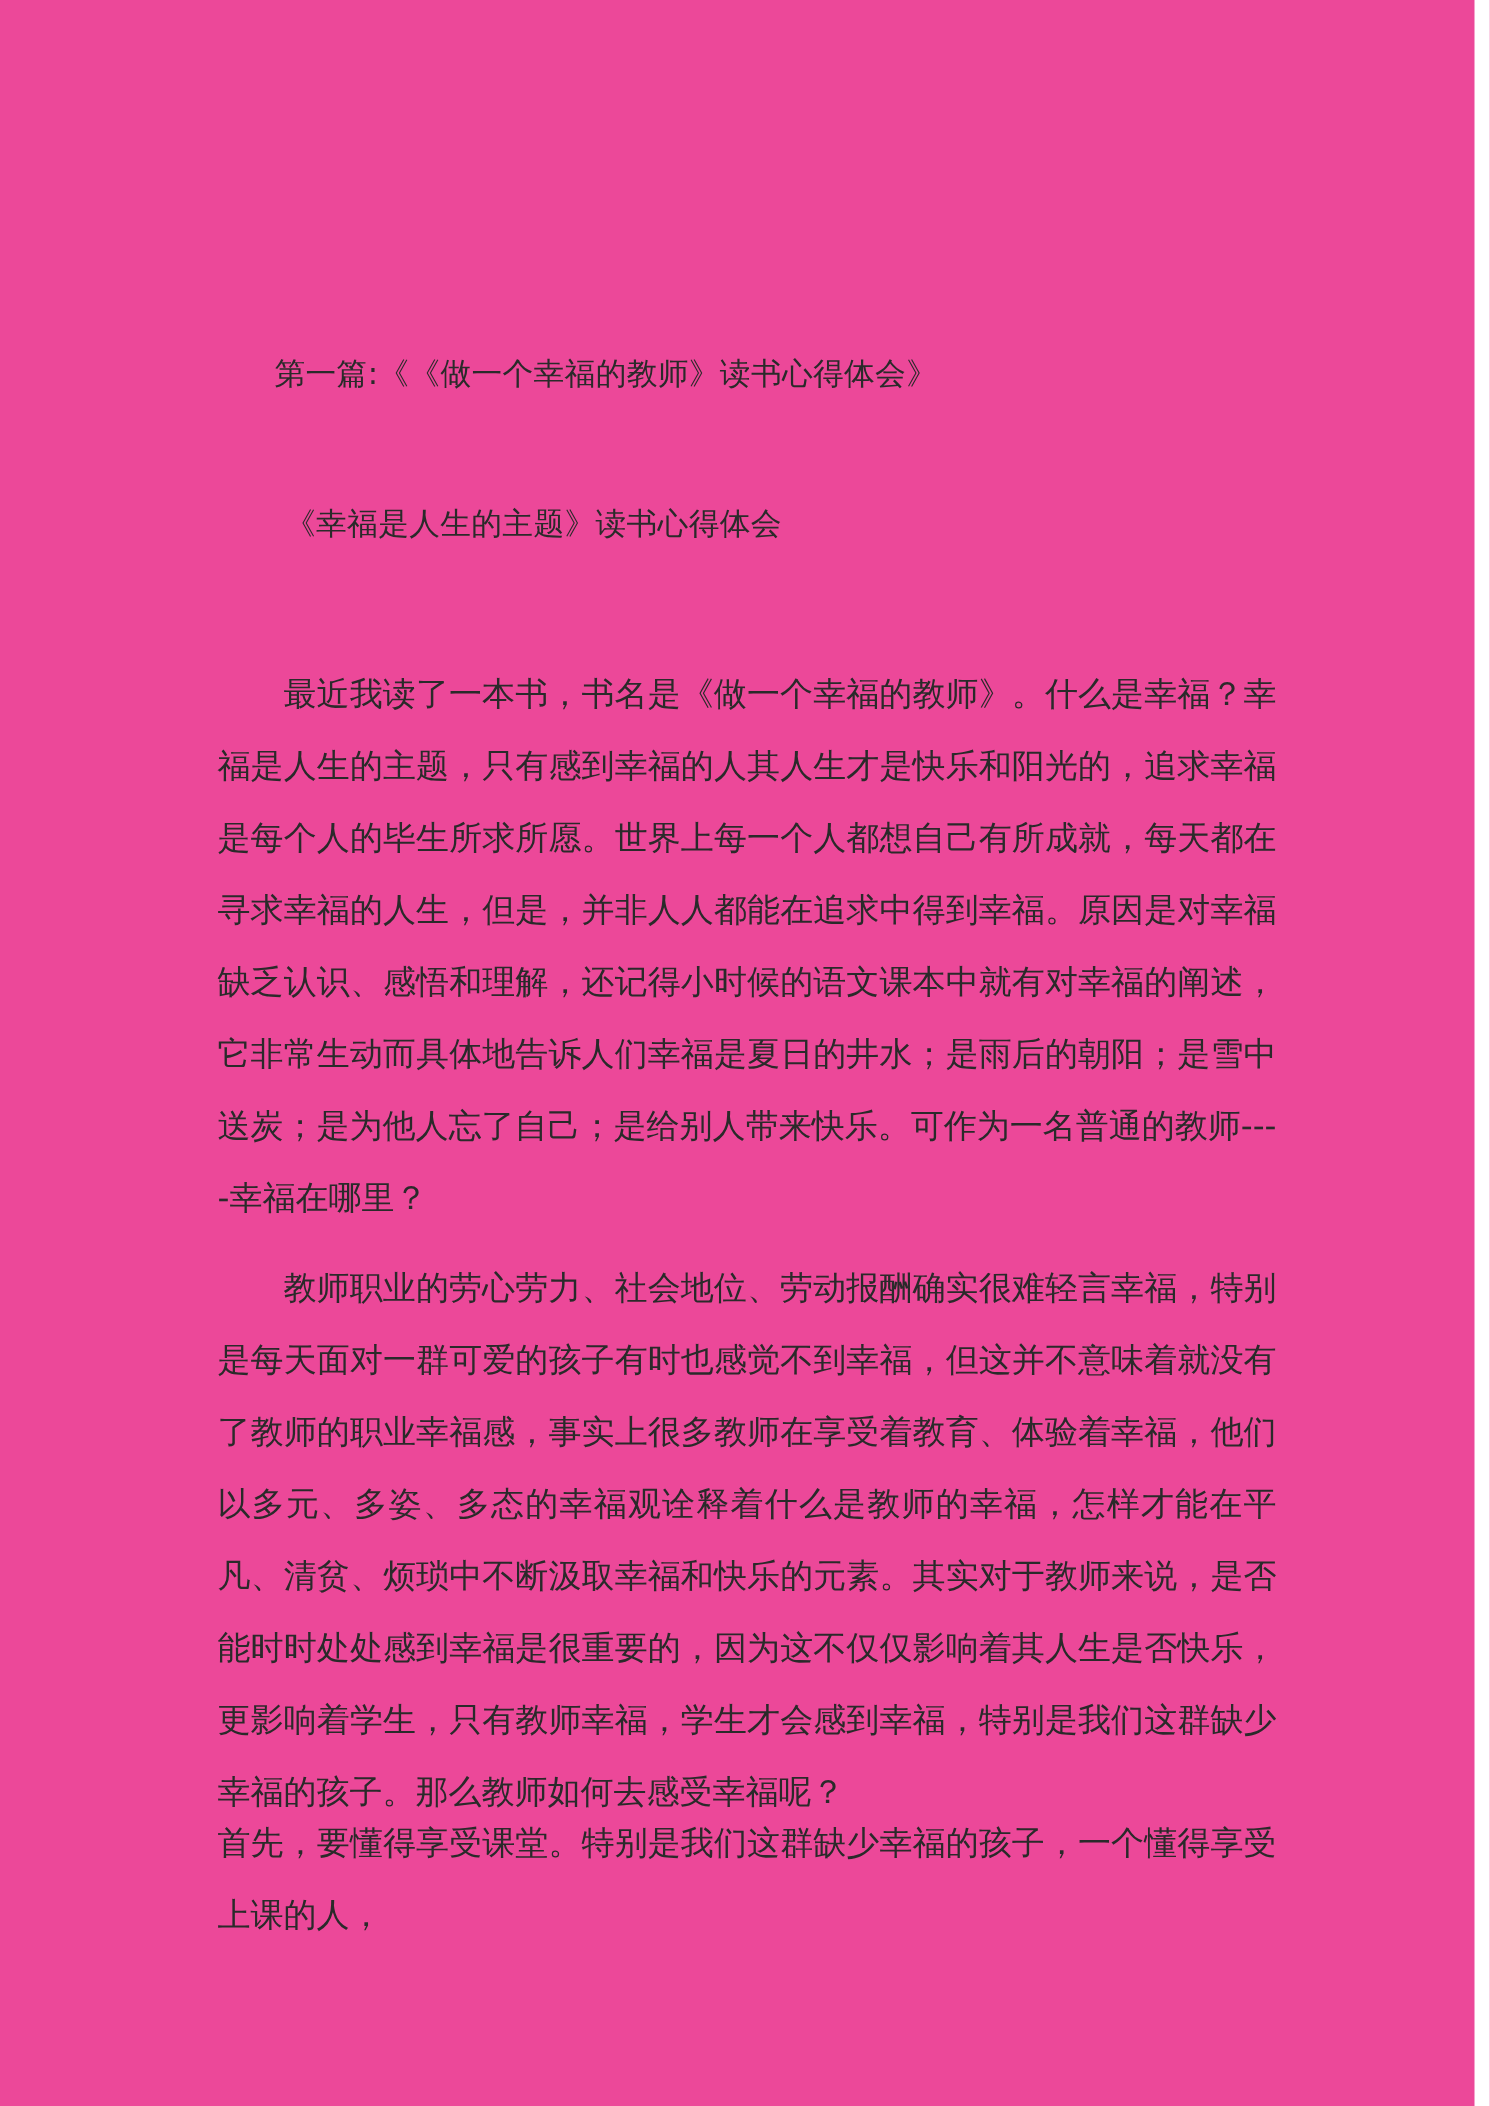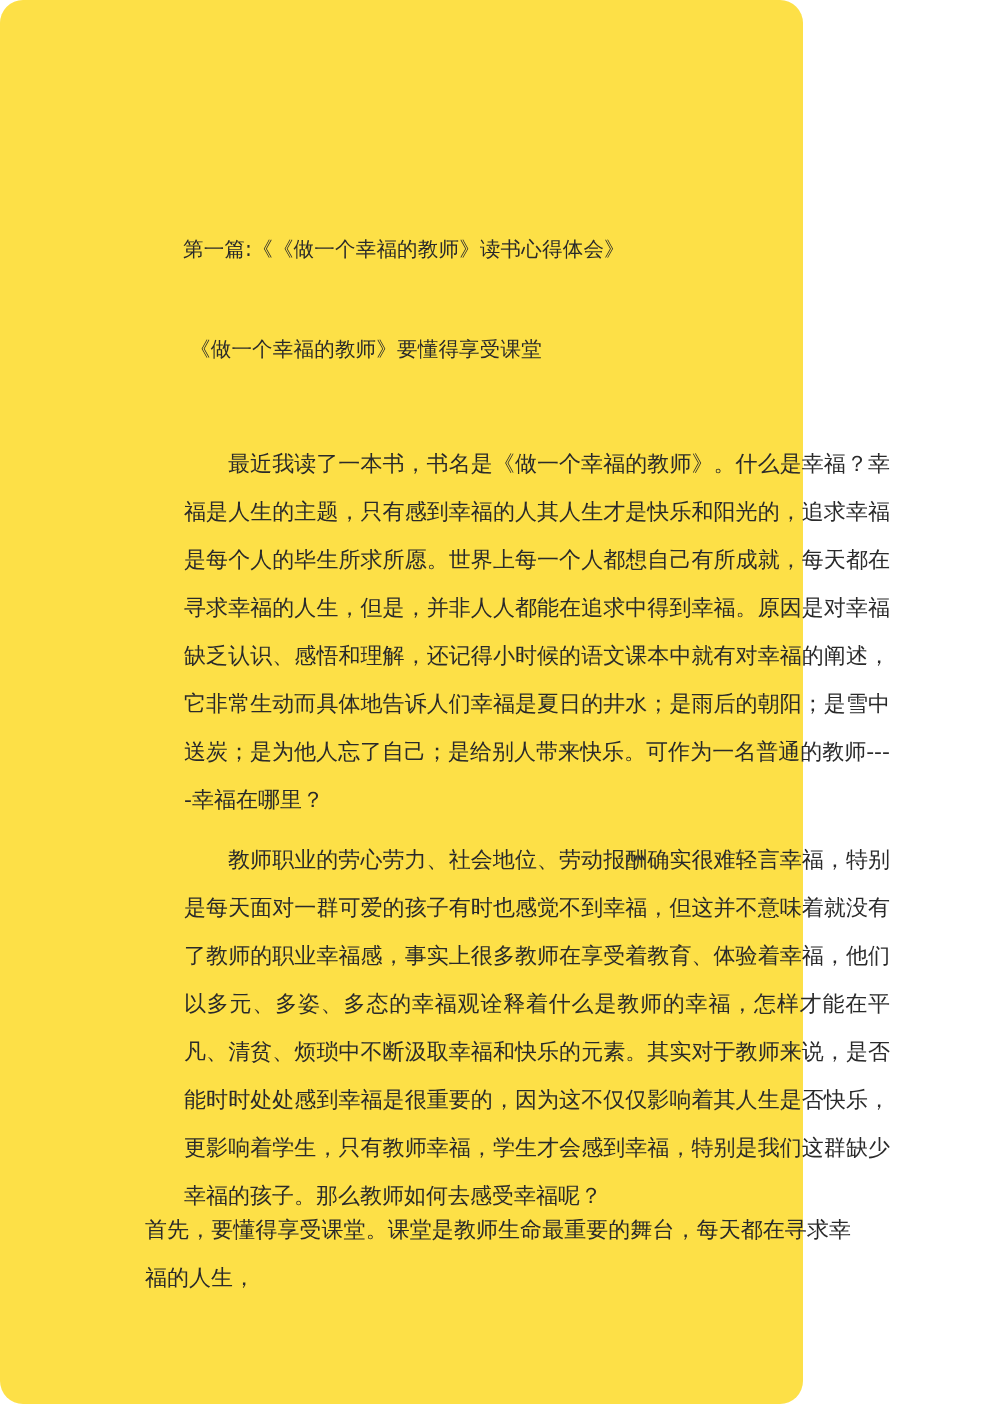--- a/index.html
+++ b/index.html
@@ -11,25 +11,24 @@
     width: 993px;
     height: 1404px;
     overflow: hidden;
     font-family: "DejaVu Sans", "Liberation Sans", sans-serif;
     color: #2a2a2a;
     -webkit-font-smoothing: antialiased;
   }
 
   .page {
     position: relative;
-    width: 803px;
+    width: 983px;
     height: 1404px;
-    background: #fde047;
+    background: #ec4899;
     box-sizing: border-box;
-    border-radius: 23px;
   }
 
   .content {
     position: absolute;
     left: 145px;
     top: 0;
     width: 706px;
   }
 
   
@@ -62,36 +61,35 @@
     text-align: justify;
     text-justify: inter-ideograph;
     text-align-last: left;
     letter-spacing: 0px;
     color: #2a2a2a;
     margin: 0;
     word-break: break-all;
   }
   .para.indent {
     text-indent: 44px;
-    margin-left: 39px;
   }
   .para-1 { top: 440px; }
   .para-2 { top: 836px; }
   .para-3 { top: 1206px; }
 </style>
 </head>
 <body>
 
 <div class="page">
   <div class="content">
 
     <div class="doc-heading heading-series">第一篇:《《做一个幸福的教师》读书心得体会》</div>
 
-    <div class="doc-heading heading-title">《做一个幸福的教师》要懂得享受课堂</div>
+    <div class="doc-heading heading-title">《幸福是人生的主题》读书心得体会</div>
 
     <p class="para para-1 indent">最近我读了一本书，书名是《做一个幸福的教师》。什么是幸福？幸福是人生的主题，只有感到幸福的人其人生才是快乐和阳光的，追求幸福是每个人的毕生所求所愿。世界上每一个人都想自己有所成就，每天都在寻求幸福的人生，但是，并非人人都能在追求中得到幸福。原因是对幸福缺乏认识、感悟和理解，还记得小时候的语文课本中就有对幸福的阐述，它非常生动而具体地告诉人们幸福是夏日的井水；是雨后的朝阳；是雪中送炭；是为他人忘了自己；是给别人带来快乐。可作为一名普通的教师----幸福在哪里？</p>
 
     <p class="para para-2 indent">教师职业的劳心劳力、社会地位、劳动报酬确实很难轻言幸福，特别是每天面对一群可爱的孩子有时也感觉不到幸福，但这并不意味着就没有了教师的职业幸福感，事实上很多教师在享受着教育、体验着幸福，他们以多元、多姿、多态的幸福观诠释着什么是教师的幸福，怎样才能在平凡、清贫、烦琐中不断汲取幸福和快乐的元素。其实对于教师来说，是否能时时处处感到幸福是很重要的，因为这不仅仅影响着其人生是否快乐，更影响着学生，只有教师幸福，学生才会感到幸福，特别是我们这群缺少幸福的孩子。那么教师如何去感受幸福呢？</p>
 
-    <p class="para para-3">首先，要懂得享受课堂。课堂是教师生命最重要的舞台，每天都在寻求幸福的人生，</p>
+    <p class="para para-3">首先，要懂得享受课堂。特别是我们这群缺少幸福的孩子，一个懂得享受上课的人，</p>
 
   </div>
 </div>
 
 </body></html>

